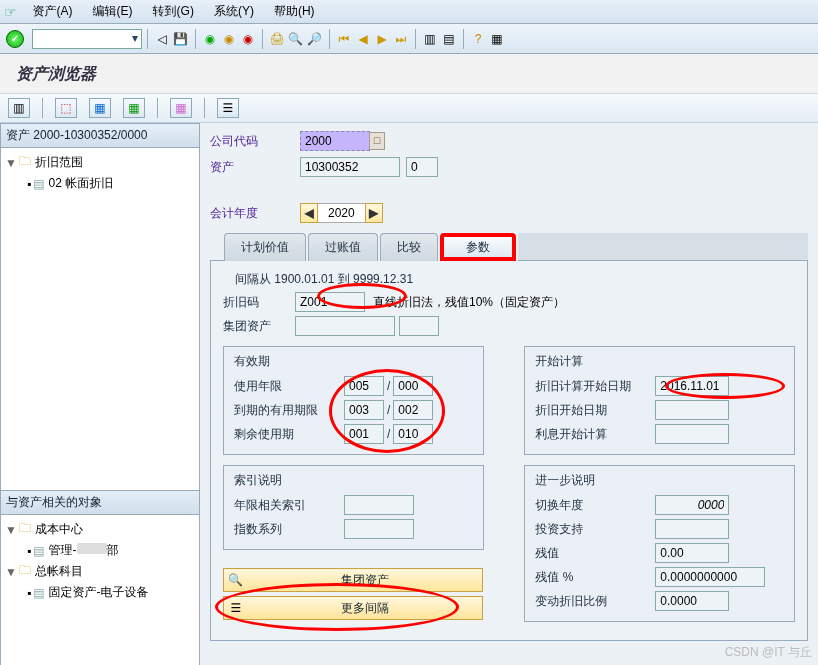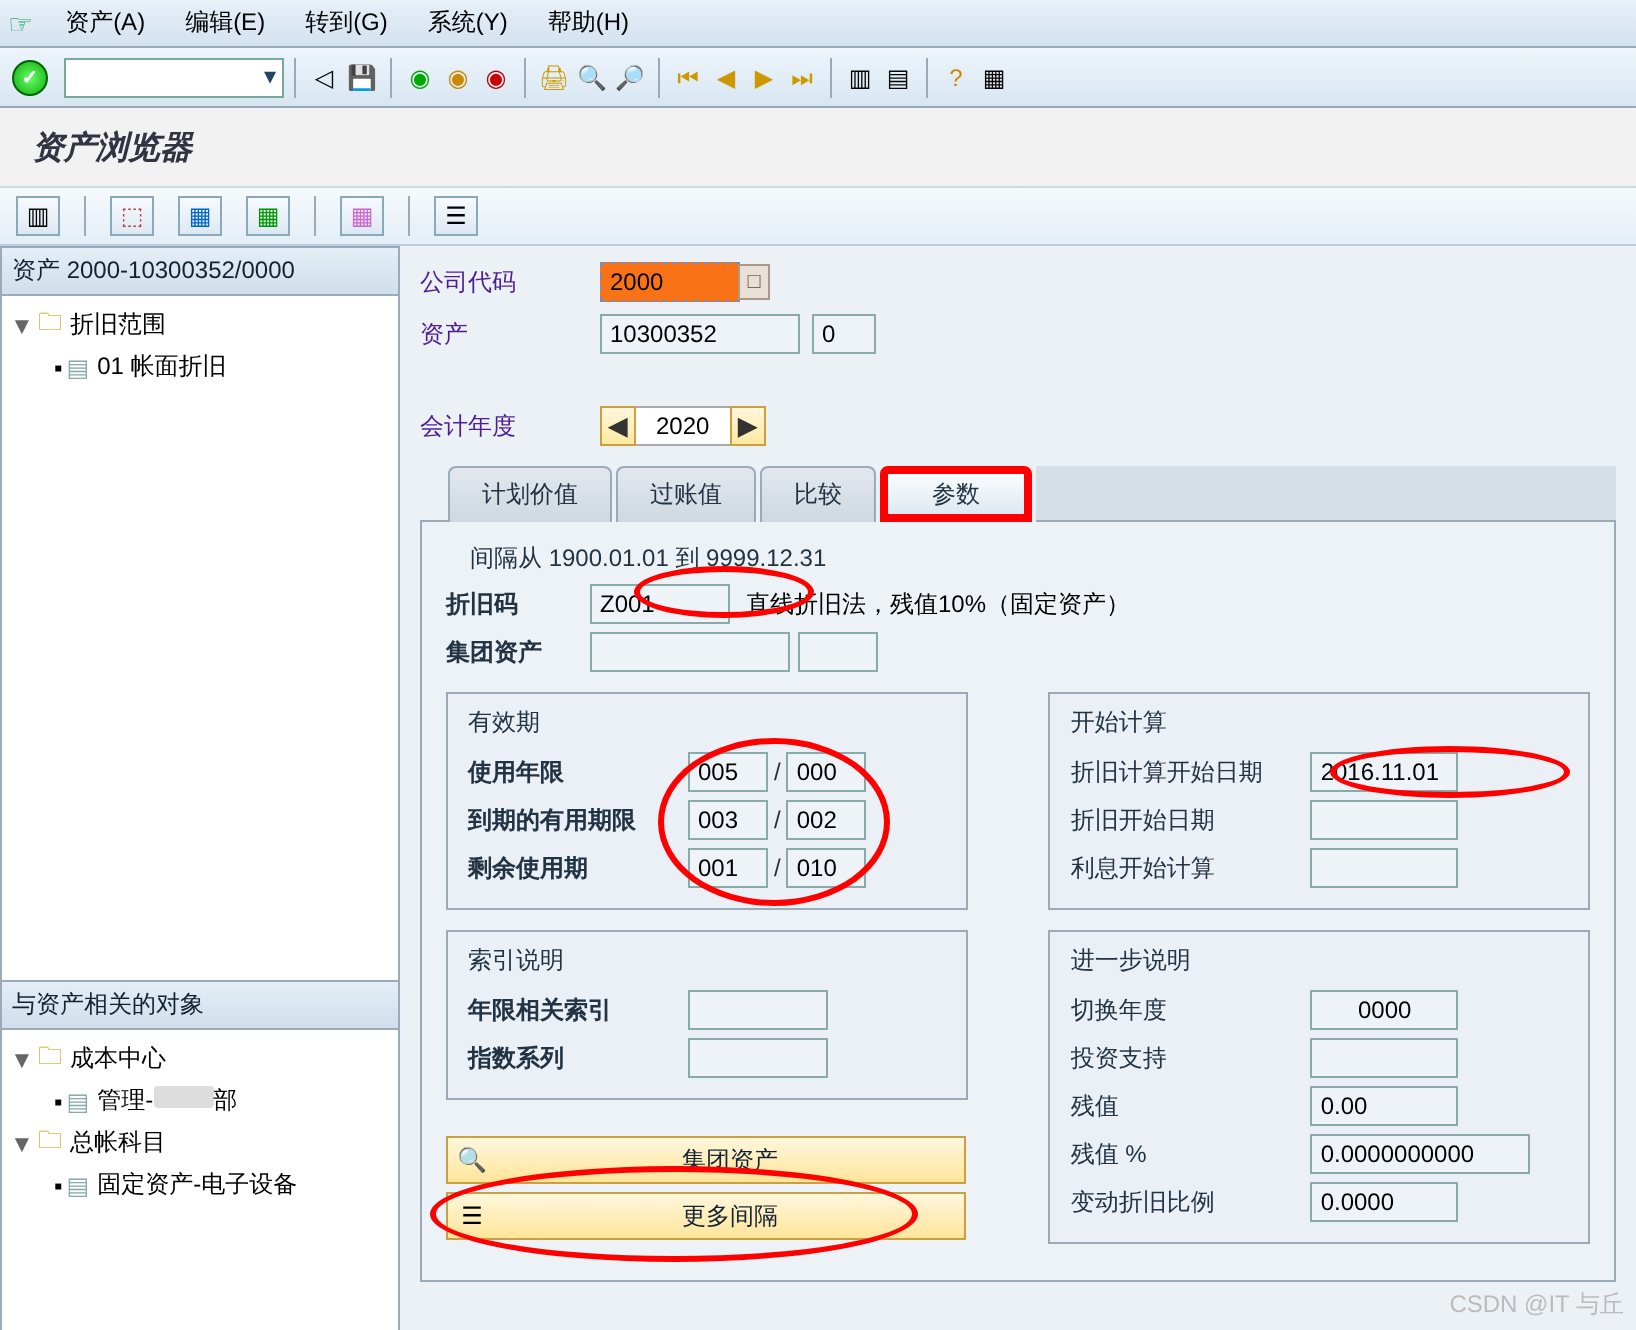--- a/index.html
+++ b/index.html
@@ -40,21 +40,21 @@
 .tree-row { display:flex; align-items:center; padding:1px 2px; gap:2px; }
 .tree-row .tw { color:#666; width:12px; display:inline-block; text-align:center; }
 .folder { color:#c90; }
 .docicon { color:#8aa; }
 .tree-row .lbl { margin-left: 2px; }
 
 .left-lower { margin-top: 82px; border-top: 1px solid #9ab; }
 
 .formrow { display:flex; align-items:center; margin-bottom: 6px; }
 .formrow .lbl { width: 90px; color:#4c1d95; }
-.txtfield { background:#f97316; border:1px solid #8aa; height:20px; padding:2px 4px; }
+.txtfield { background:#c4b5fd; border:1px solid #8aa; height:20px; padding:2px 4px; }
 .w70 { width: 70px; } .w32 { width: 32px; } .w100 { width: 100px; } .w40 { width:40px; } .w90{width:74px;}
 .txtfield.ro { background:#eef3f7; }
 
 .company-wrap { position:relative; display:inline-flex; align-items:center; }
 .company-wrap .help { width:16px; height:18px; background: #e8e0d8; border:1px solid #a98; margin-left:-1px; display:flex; align-items:center; justify-content:center; font-size:9px; color:#865; }
 
 .yearnav { display:flex; align-items:center; }
 .yearnav .arrow { width:18px; height:20px; background:linear-gradient(#fff7dd,#ffe9a0); border:1px solid #caa040; display:flex; align-items:center; justify-content:center; font-weight:bold; color:#333; cursor:pointer;}
 .yearnav .yv { height:20px; border-top:1px solid #aaa; border-bottom:1px solid #aaa; background:#fff; padding:2px 10px; }
 
@@ -63,21 +63,21 @@
 .tab.active { background: linear-gradient(#f9fcff,#dfe9f1); font-weight:normal; position:relative; z-index:2;}
 .tab.highlight { border: 4px solid red; padding:2px 22px 1px; }
 .tabslash { flex:1; border-bottom:1px solid #9ab; background: #d6dee6; height:28px; border-radius:0 0 0 0; }
 
 .panel { border:1px solid #9ab; border-top:none; background:#edf2f6; padding:10px 12px 20px; height: 380px; position:relative;}
 
 .grouptitle { color:#234; margin-bottom:4px;padding-left:12px; }
 .subpanel { border:1px solid #9ab; background:#eaf0f5; padding:6px 10px; }
 .subpanel .hdr { color:#234; margin-bottom:6px; }
 .kv { display:flex; align-items:center; margin-bottom:4px; }
-.kv .k { width: 110px; color:#234;font-weight:bold; }
+.kv .k { width: 110px; color:#234; }
 .kv .k2 { width: 120px; color:#234; }
 
 .cols { display:flex; gap: 40px; margin-top:10px;}
 .colL { width: 280px; }
 .colR { width: 290px; }
 
 .slash { color:#234; padding: 0 3px; }
 
 .bigbtn { width: 260px; height: 24px; background:linear-gradient(#fff7dd,#ffe59a); border:1px solid #caa040; display:flex; align-items:center; cursor:pointer; margin-top:4px;}
 .bigbtn .ic { width:24px; display:flex; justify-content:center; align-items:center; }
@@ -148,21 +148,21 @@
     <div class="tree-header">资产 2000-10300352/0000</div>
     <div class="tree-body">
       <div class="tree-row">
         <span class="tw">▼</span>
           <span class="folder">🗀</span>
         <span class="lbl">折旧范围</span>
       </div>
       <div class="tree-row" style="padding-left:24px;">
         <span>▪</span>
           <span class="docicon">▤</span>
-        <span class="lbl">01  帐面折旧</span>
+        <span class="lbl">02  帐面折旧</span>
       </div>
     </div>
 
     <div class="left-lower">
       <div class="tree-header">与资产相关的对象</div>
       <div class="tree-body" style="height:150px;">
         <div class="tree-row">
           <span class="tw">▼</span>
             <span class="folder">🗀</span>
           <span class="lbl">成本中心</span>
@@ -300,21 +300,21 @@
             <div class="kv">
               <span class="k2">利息开始计算</span>
               <input class="txtfield w90 ro" style="">
             </div>
           </div>
 
           <div class="subpanel" style="margin-top:10px;">
             <div class="hdr">进一步说明</div>
             <div class="kv">
                 <span class="k2">切换年度</span>
-              <input class="txtfield w90 ro" style="text-align: center;" value="0000">
+              <input class="txtfield w90 ro" style="text-align: right; font-style: italic;" value="0000">
               </div>
             <div class="kv">
                 <span class="k2">投资支持</span>
               <input class="txtfield w90 ro" style="">
               </div>
             <div class="kv">
                 <span class="k2">残值</span>
               <input class="txtfield w90 ro" value="0.00" style="">
               </div>
             <div class="kv">

